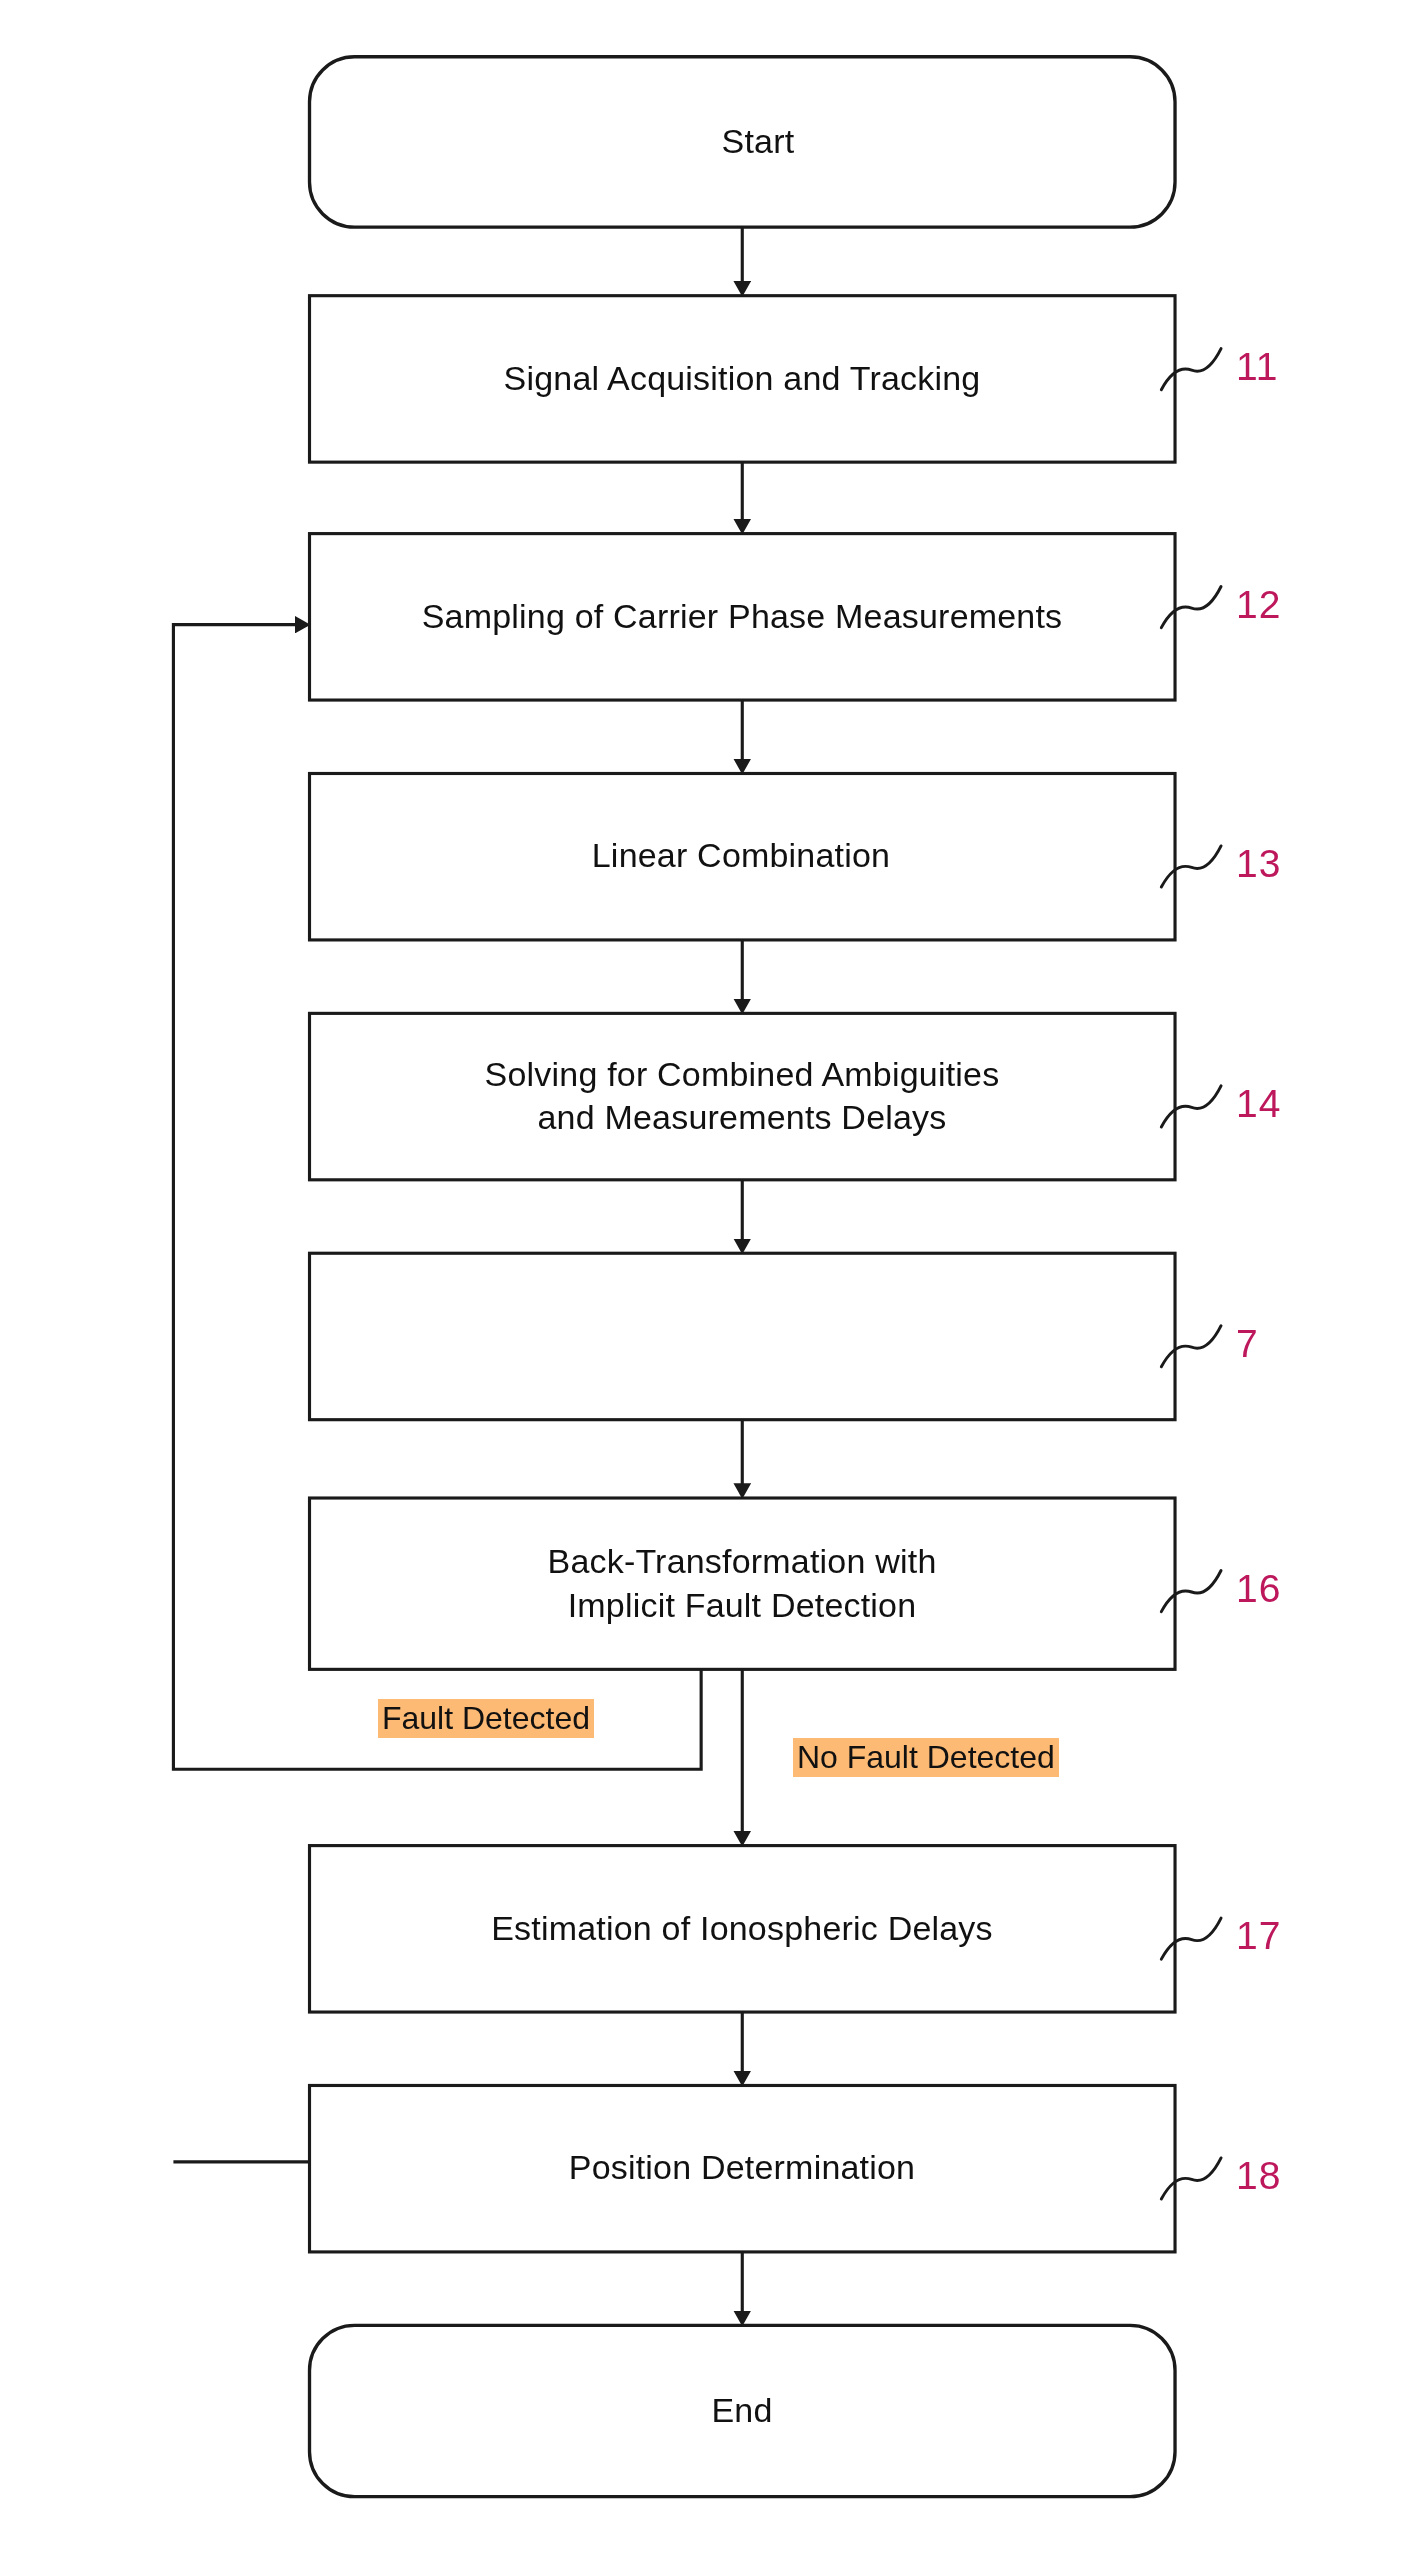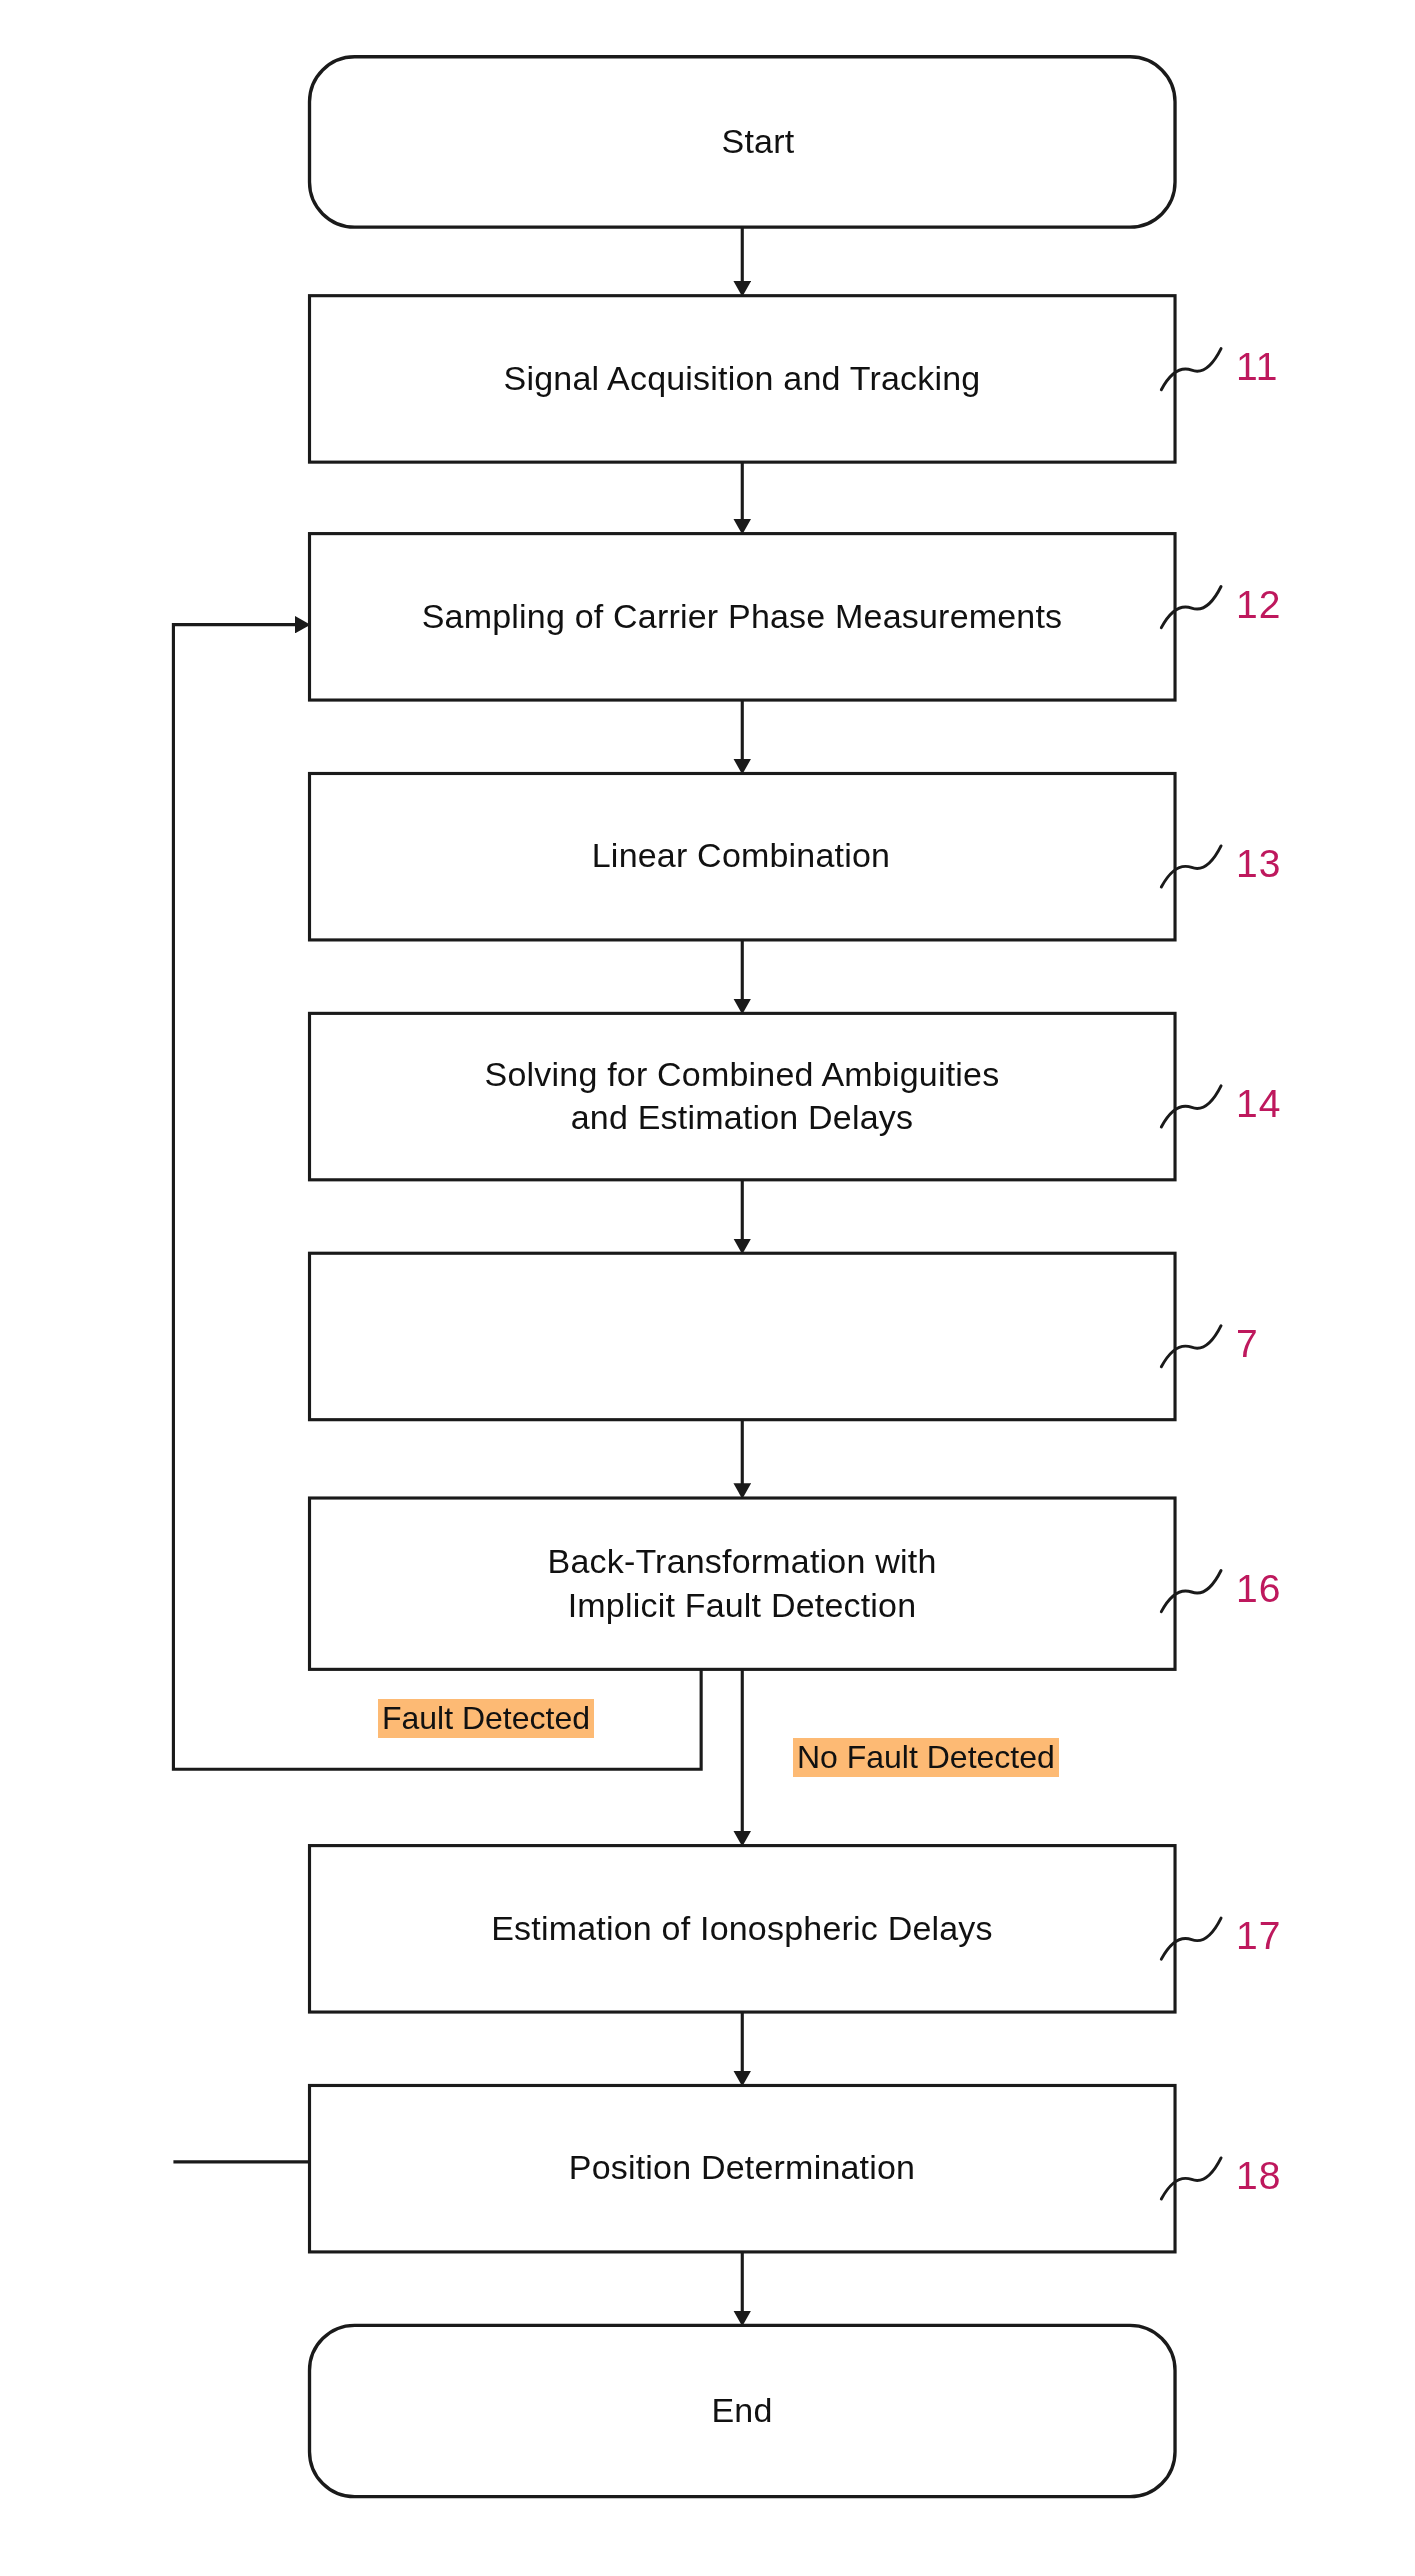--- a/index.html
+++ b/index.html
@@ -148,21 +148,21 @@
 
   <div class="node-label" style="left:309px; top:57px; width:866px; height:170px;margin-left:16px;">Start</div>
 
   <div class="node-label" style="left:309px; top:296px; width:866px; height:166px;">Signal Acquisition and Tracking</div>
 
   <div class="node-label" style="left:309px; top:534px; width:866px; height:166px;">Sampling of Carrier Phase Measurements</div>
 
   <div class="node-label" style="left:308px; top:773px; width:866px; height:166px;">Linear Combination</div>
 
   <div class="node-label" style="left:309px; top:1013px; width:866px; height:166px;">Solving for Combined Ambiguities
-and Estimation Delays</div>
+and Measurements Delays</div>
 
 
   <div class="node-label" style="left:309px; top:1498px; width:866px; height:171px;">Back-Transformation with
 Implicit Fault Detection</div>
 
   <div class="node-label" style="left:309px; top:1846px; width:866px; height:166px;">Estimation of Ionospheric Delays</div>
 
   <div class="node-label" style="left:309px; top:2085px; width:866px; height:166px;">Position Determination</div>
 
   <div class="node-label" style="left:309px; top:2325px; width:866px; height:171px;">End</div>

